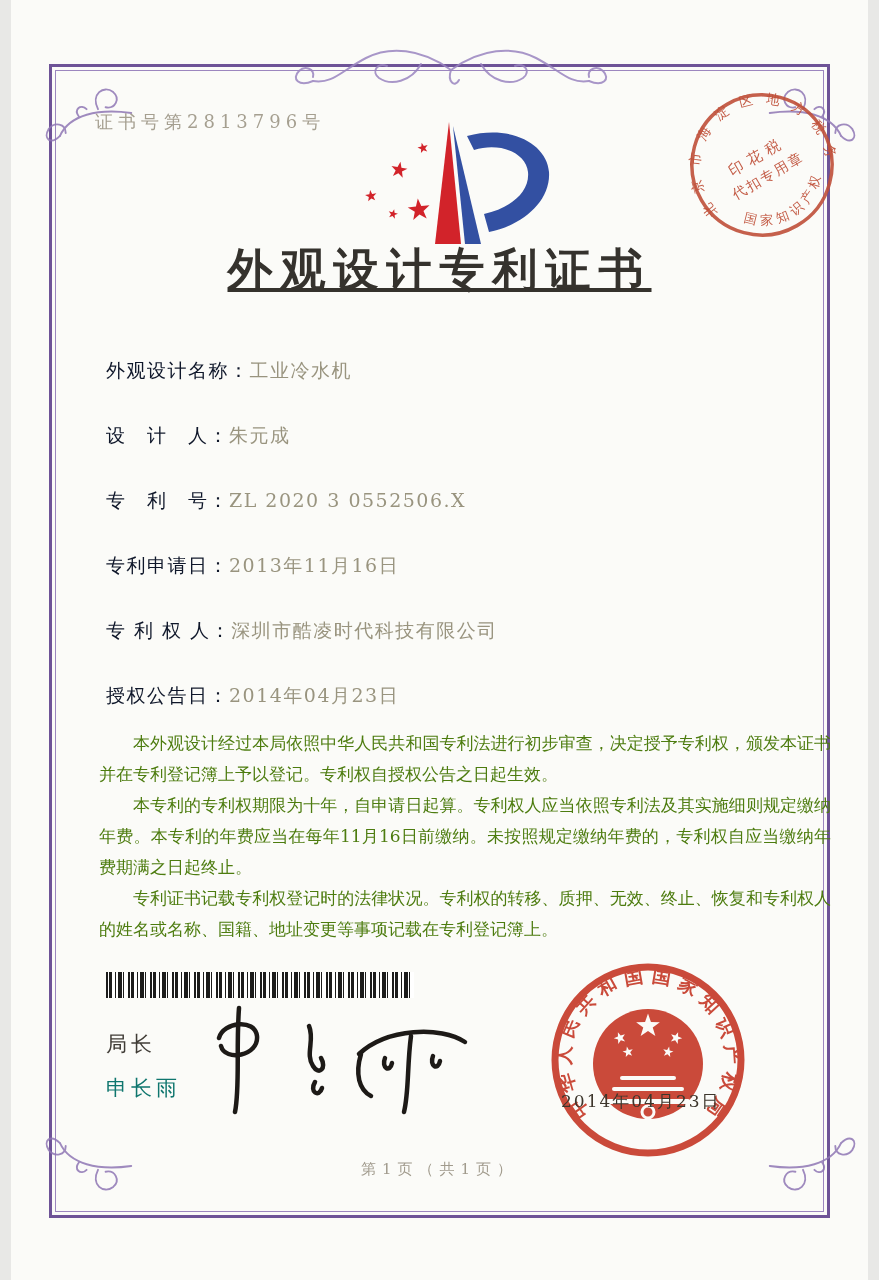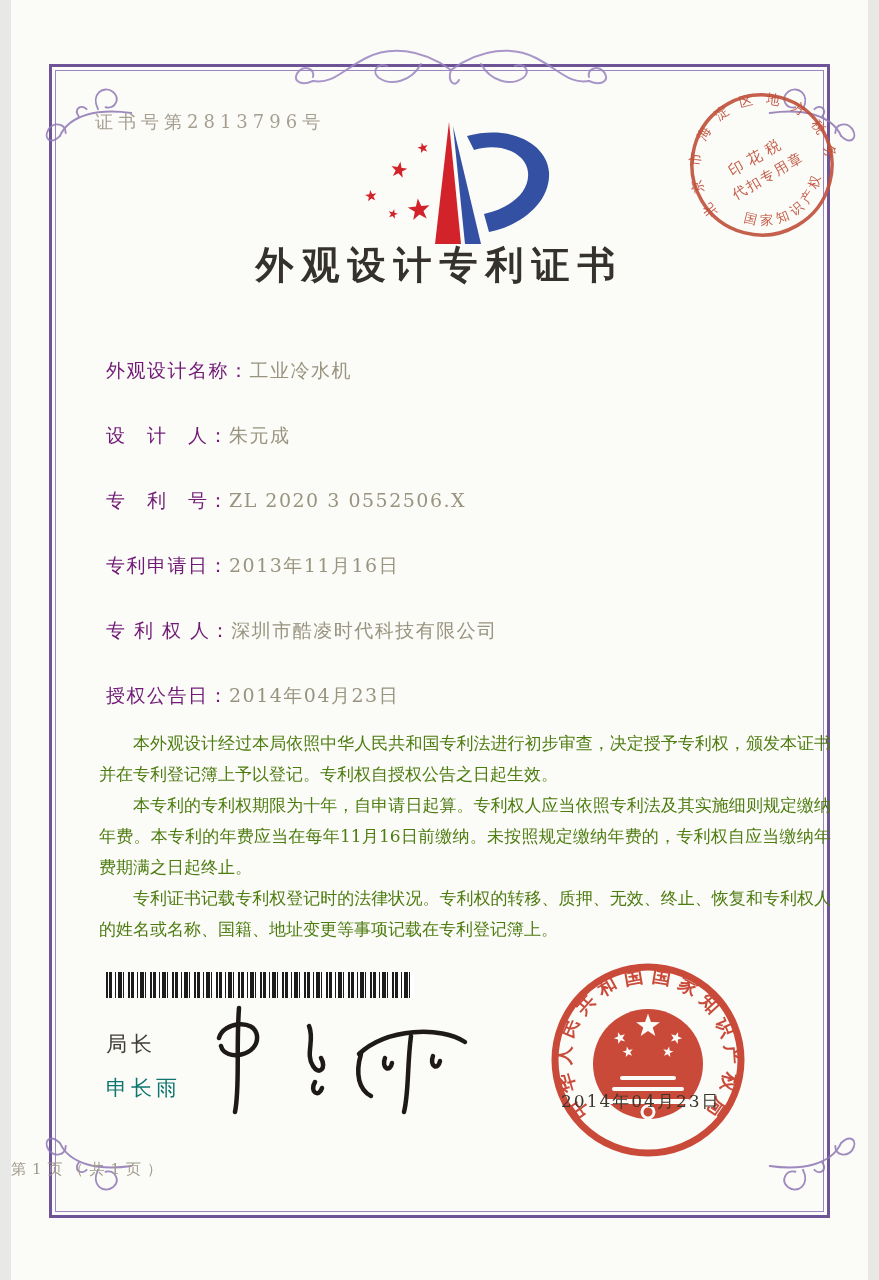--- a/index.html
+++ b/index.html
@@ -12,26 +12,26 @@
   .frame-outer{position:absolute;left:38px;right:38px;top:64px;bottom:62px;
     border:3px solid #6e5397;}
   .frame-inner{position:absolute;left:44px;right:44px;top:70px;bottom:68px;
     border:1px solid #9c86bf;}
   .flourish{position:absolute;pointer-events:none;opacity:.85;}
   
   .cert-no{position:absolute;left:84px;top:110px;font-size:18px;
     letter-spacing:5px;color:#a59f90;}
   .logo{position:absolute;left:338px;top:118px;}
   .title{position:absolute;left:0;right:0;top:240px;text-align:center;
-    font-size:38px;font-weight:600;letter-spacing:8px;color:#35322d;}
+    font-size:45px;font-weight:600;letter-spacing:8px;color:#35322d;text-decoration:underline;}
   
   .fields{position:absolute;left:95px;top:360px;display:flex;
     flex-direction:column;gap:45px;}
   .field{font-size:19px;line-height:20px;color:#95907d;letter-spacing:1.5px;}
-  .field .lab{color:#701a75;}
+  .field .lab{color:#0f172a;}
   .field .val{color:#99947f;}
   
   .body-text{position:absolute;left:88px;top:728px;width:732px;
     font-size:17px;line-height:31px;color:#4d7c0f;text-align:justify;}
   .body-text p{margin:0;text-indent:2em;}
   
   .barcode{position:absolute;left:95px;top:972px;width:308px;height:26px;
     background:repeating-linear-gradient(90deg,
       #1c1c1c 0 2px,#fff 2px 3px,#1c1c1c 3px 6px,#fff 6px 9px,
       #1c1c1c 9px 10px,#fff 10px 12px,#1c1c1c 12px 16px,#fff 16px 17px,
@@ -41,21 +41,21 @@
     letter-spacing:4px;color:#403c36;}
   .sig-name{position:absolute;left:95px;top:1074px;font-size:21px;
     letter-spacing:4px;color:#0f766e;}
   .sig-script{position:absolute;left:198px;top:998px;}
   
   .seal{position:absolute;left:537px;top:960px;}
   .seal-date{position:absolute;left:550px;top:1090px;font-size:17px;
     letter-spacing:2px;color:#3d362c;z-index:5;}
   .tax-stamp{position:absolute;left:666px;top:80px;transform:rotate(-30deg);}
   
-  .footer-page{position:absolute;left:0;right:0;top:1160px;text-align:left;
+  .footer-page{position:absolute;left:0;right:0;top:1160px;text-align:center;
     font-size:15px;letter-spacing:6px;color:#a19b8d;}
 </style>
 </head>
 <body>
 
 <div class="page">
 
   <div class="frame-outer"></div>
   <div class="frame-inner"></div>
 

